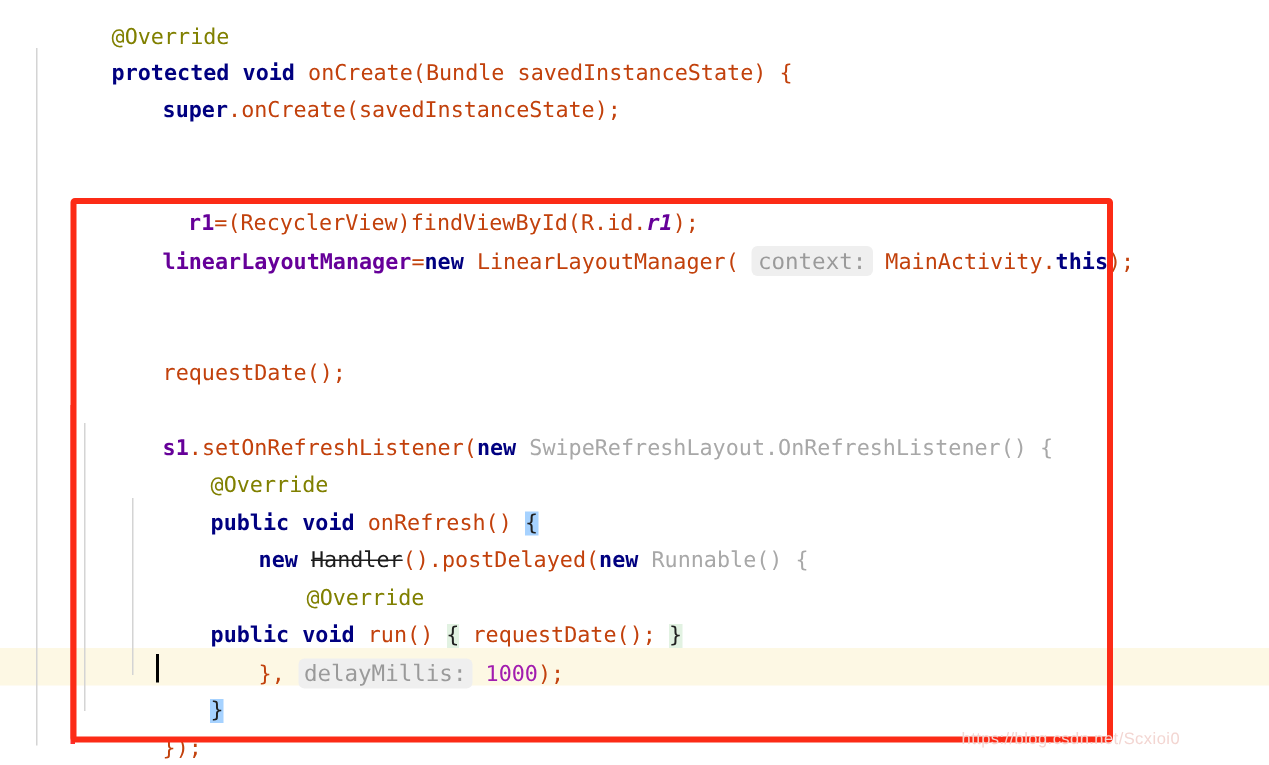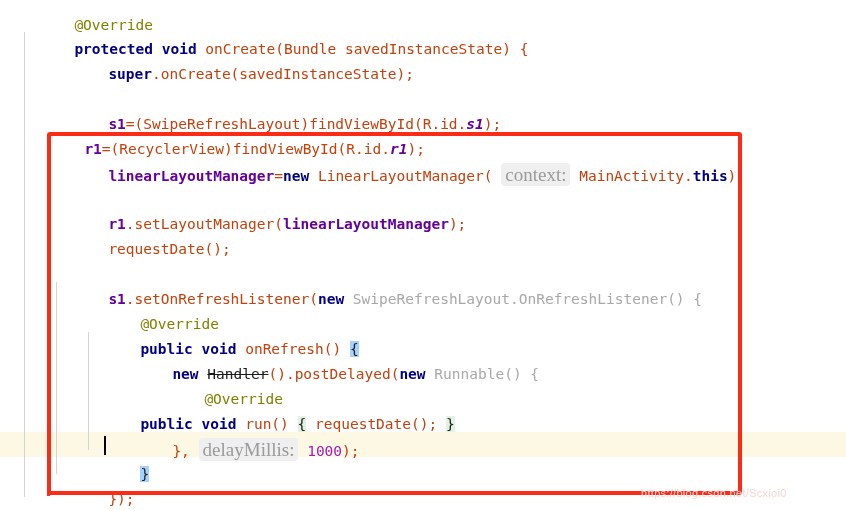--- a/index.html
+++ b/index.html
@@ -44,22 +44,21 @@
   .dim     { color: #a8a8a8; }                            
   .num     { color: #a21caf; }                            
   .dep     { color: #1c1c1c; text-decoration: line-through; } 
 
   
   .hint {
     background: #efefef;
     color: #9a9a9a;
     border-radius: 4px;
     padding: 1px 4px 1px 4px;
-    font-size: 19px;
-    font-family: Liberation Serif, serif;
+    font-size: 15px;
   }
   
   .brace-hl { background: #e2f2e2; }
   
   .sel-hl   { background: #a6d2ff; }
 
   
   .cur-line-band {
     position: absolute;
     left: 0;
@@ -129,36 +128,30 @@
 
     <div class="line" style="top:12px;">
       <span class="ln-text"><span class="kw">protected</span><span class="plain"> </span><span class="kw">void</span><span class="plain"> onCreate(Bundle savedInstanceState) {</span></span>
     </div>
 
     <div class="line" style="top:37px;">
       <span class="ln-text" style="padding-left:56px;"><span class="kw">super</span><span class="plain">.onCreate(savedInstanceState);</span></span>
     </div>
 
 
-    <div class="line" style="top:87px;">
-      <span class="ln-text" style="padding-left:56px;"><span class="field">s1</span><span class="plain">=(SwipeRefreshLayout)findViewById(R.id.</span><span class="statfld">s1</span><span class="plain">);</span></span>
-    </div>
 
     <div class="line" style="top:112px;">
-      <span class="ln-text" style="padding-left:32px;"><span class="field">r1</span><span class="plain">=(RecyclerView)findViewById(R.id.</span><span class="statfld">r1</span><span class="plain">);</span></span>
+      <span class="ln-text" style="padding-left:73px;"><span class="field">r1</span><span class="plain">=(RecyclerView)findViewById(R.id.</span><span class="statfld">r1</span><span class="plain">);</span></span>
     </div>
 
     <div class="line" style="top:137px;">
       <span class="ln-text" style="padding-left:56px;"><span class="field">linearLayoutManager</span><span class="plain">=</span><span class="kw">new</span><span class="plain"> LinearLayoutManager(&nbsp;</span><span class="hint">context:</span><span class="plain"> MainActivity.</span><span class="kw">this</span><span class="plain">);</span></span>
     </div>
 
 
-    <div class="line" style="top:187px;">
-      <span class="ln-text" style="padding-left:56px;"><span class="field">r1</span><span class="plain">.setLayoutManager(</span><span class="field">linearLayoutManager</span><span class="plain">);</span></span>
-    </div>
 
     <div class="line" style="top:212px;">
       <span class="ln-text" style="padding-left:56px;"><span class="plain">requestDate();</span></span>
     </div>
 
     <div class="line" style="top:237px;">
       <span class="ln-text" style="padding-left:56px;"><span class="plain"> </span></span>
     </div>
 
     <div class="line" style="top:262px;">

